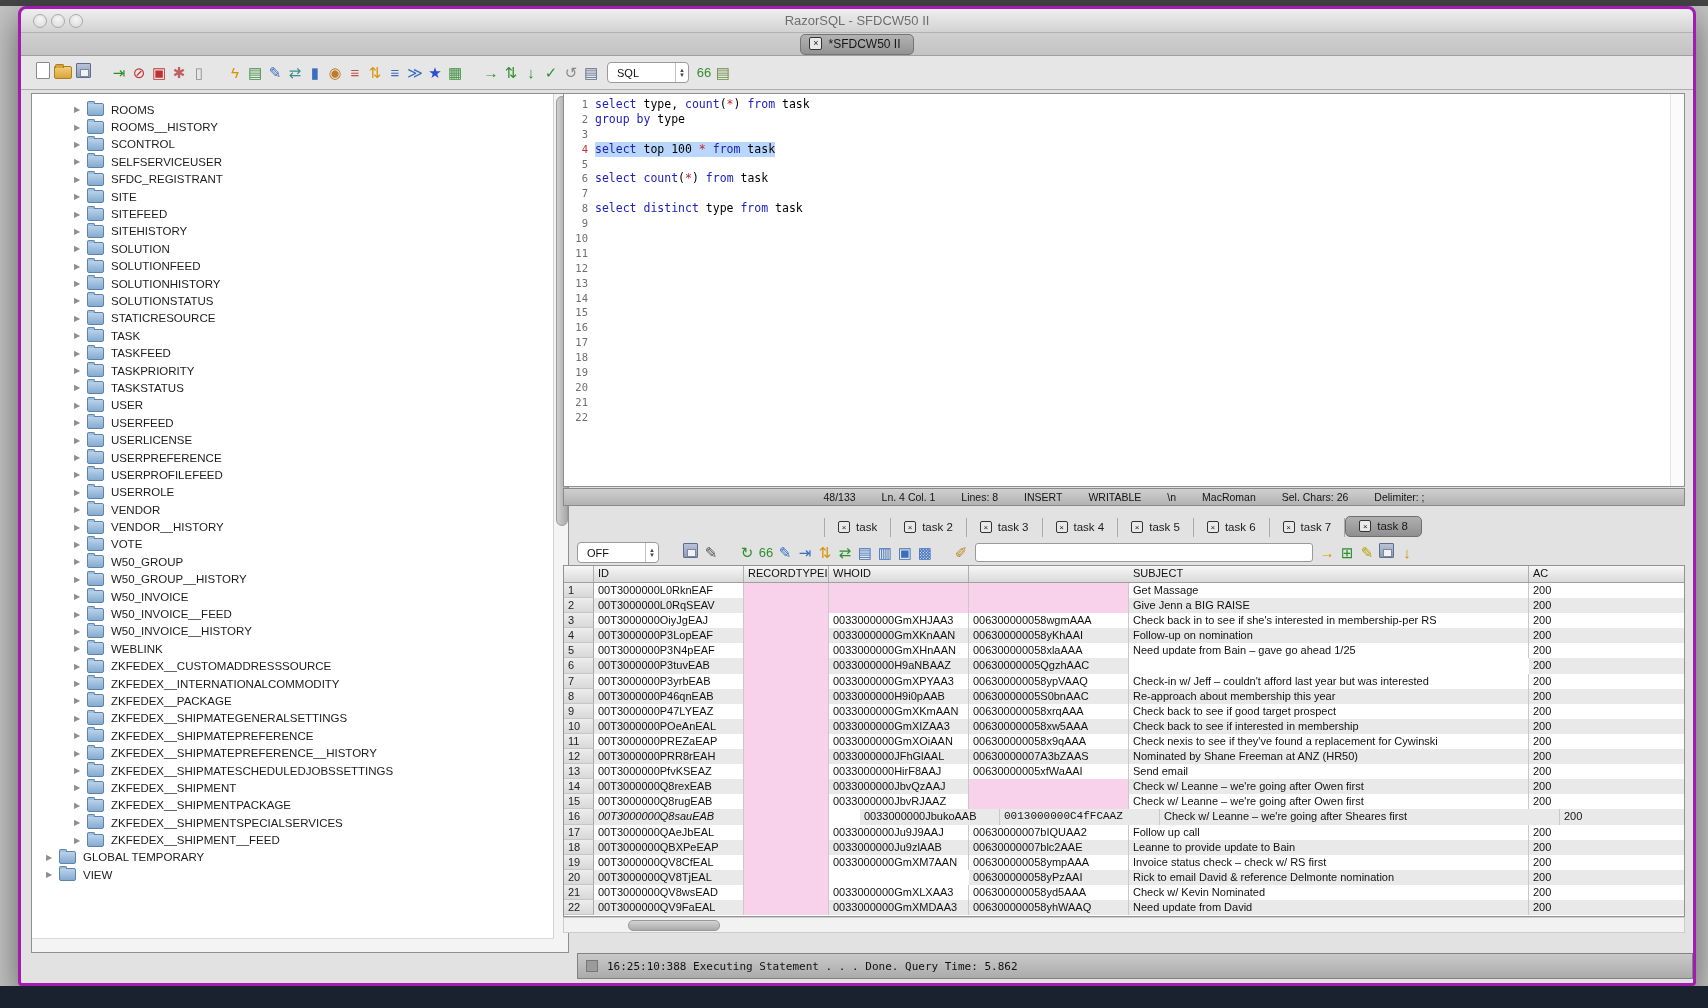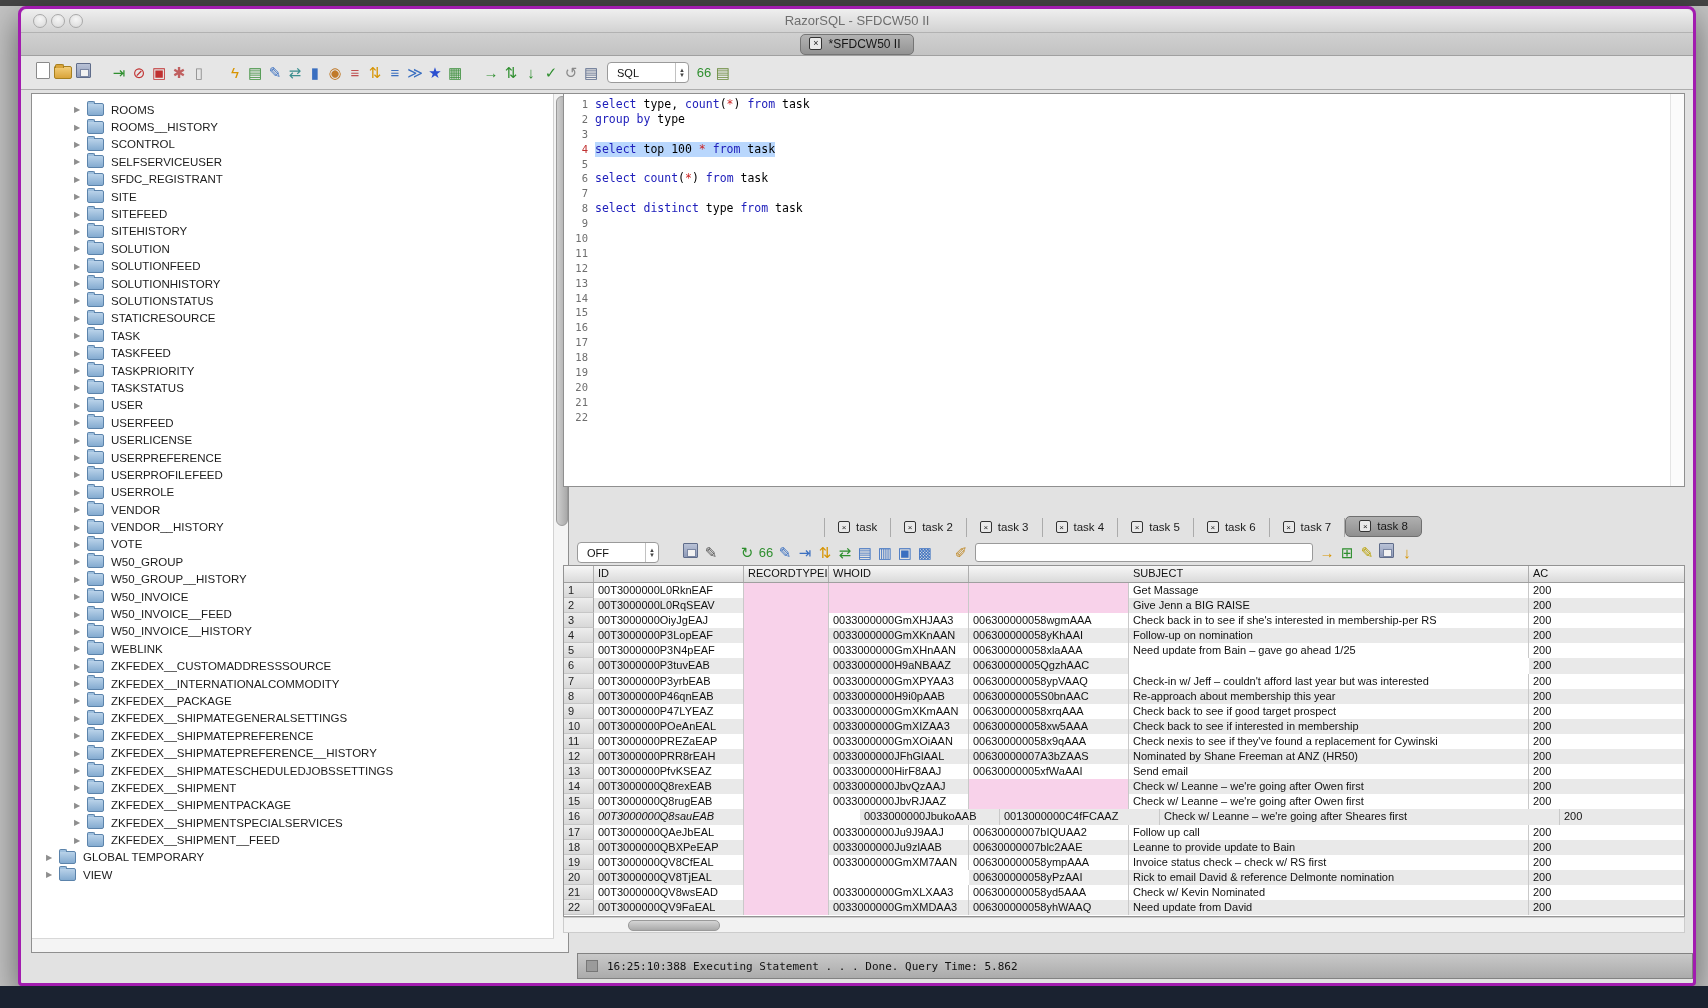--- a/index.html
+++ b/index.html
@@ -423,20 +423,31 @@
         <div class="eline"><span class="lnum">17</span><span></span></div>
         <div class="eline"><span class="lnum">18</span><span></span></div>
         <div class="eline"><span class="lnum">19</span><span></span></div>
         <div class="eline"><span class="lnum">20</span><span></span></div>
         <div class="eline"><span class="lnum">21</span><span></span></div>
         <div class="eline"><span class="lnum">22</span><span></span></div>
       </div>
     <div id="evscroll"></div>
   </div>
 
+  <div id="estatus">
+      <span>48/133</span>
+      <span>Ln. 4 Col. 1</span>
+      <span>Lines: 8</span>
+      <span>INSERT</span>
+      <span>WRITABLE</span>
+      <span>\n</span>
+      <span>MacRoman</span>
+      <span>Sel. Chars: 26</span>
+      <span>Delimiter: ;</span>
+    </div>
 
   <div id="rtabs">
       <div class="rtab">
         <span class="closebox">×</span>
         <span>task</span>
       </div>
       <div class="rtab">
         <span class="closebox">×</span>
         <span>task 2</span>
       </div>
@@ -638,21 +649,21 @@
         <div class="gc" style="width: 131px;">0033000000JbvRJAAZ</div>
         <div class="gc pink" style="width: 151px;"></div>
         <div class="gc" style="width: 391px;">Check w/ Leanne – we're going after Owen first</div>
         <div class="gc flexc">200</div>
       </div>
       <div class="gr alt">
         <div class="gc num" style="width: 21px;">16</div>
         <div class="gc" style="width: 141px; font-style: italic;">00T3000000Q8sauEAB</div>
         <div class="gc pink" style="width: 76px;"></div>
         <div class="gc" style="width: 131px; margin-left: 31px;">0033000000JbukoAAB</div>
-        <div class="gc" style="width: 151px;">0013000000C4fFCAAZ</div>
+        <div class="gc" style="width: 151px; font-family: Liberation Mono, monospace;">0013000000C4fFCAAZ</div>
         <div class="gc" style="width: 391px;">Check w/ Leanne – we're going after Sheares first</div>
         <div class="gc flexc">200</div>
       </div>
       <div class="gr">
         <div class="gc num" style="width: 21px;">17</div>
         <div class="gc" style="width: 141px;">00T3000000QAeJbEAL</div>
         <div class="gc pink" style="width: 76px;"></div>
         <div class="gc" style="width: 131px;">0033000000Ju9J9AAJ</div>
         <div class="gc" style="width: 151px;">00630000007bIQUAA2</div>
         <div class="gc" style="width: 391px;">Follow up call</div>

